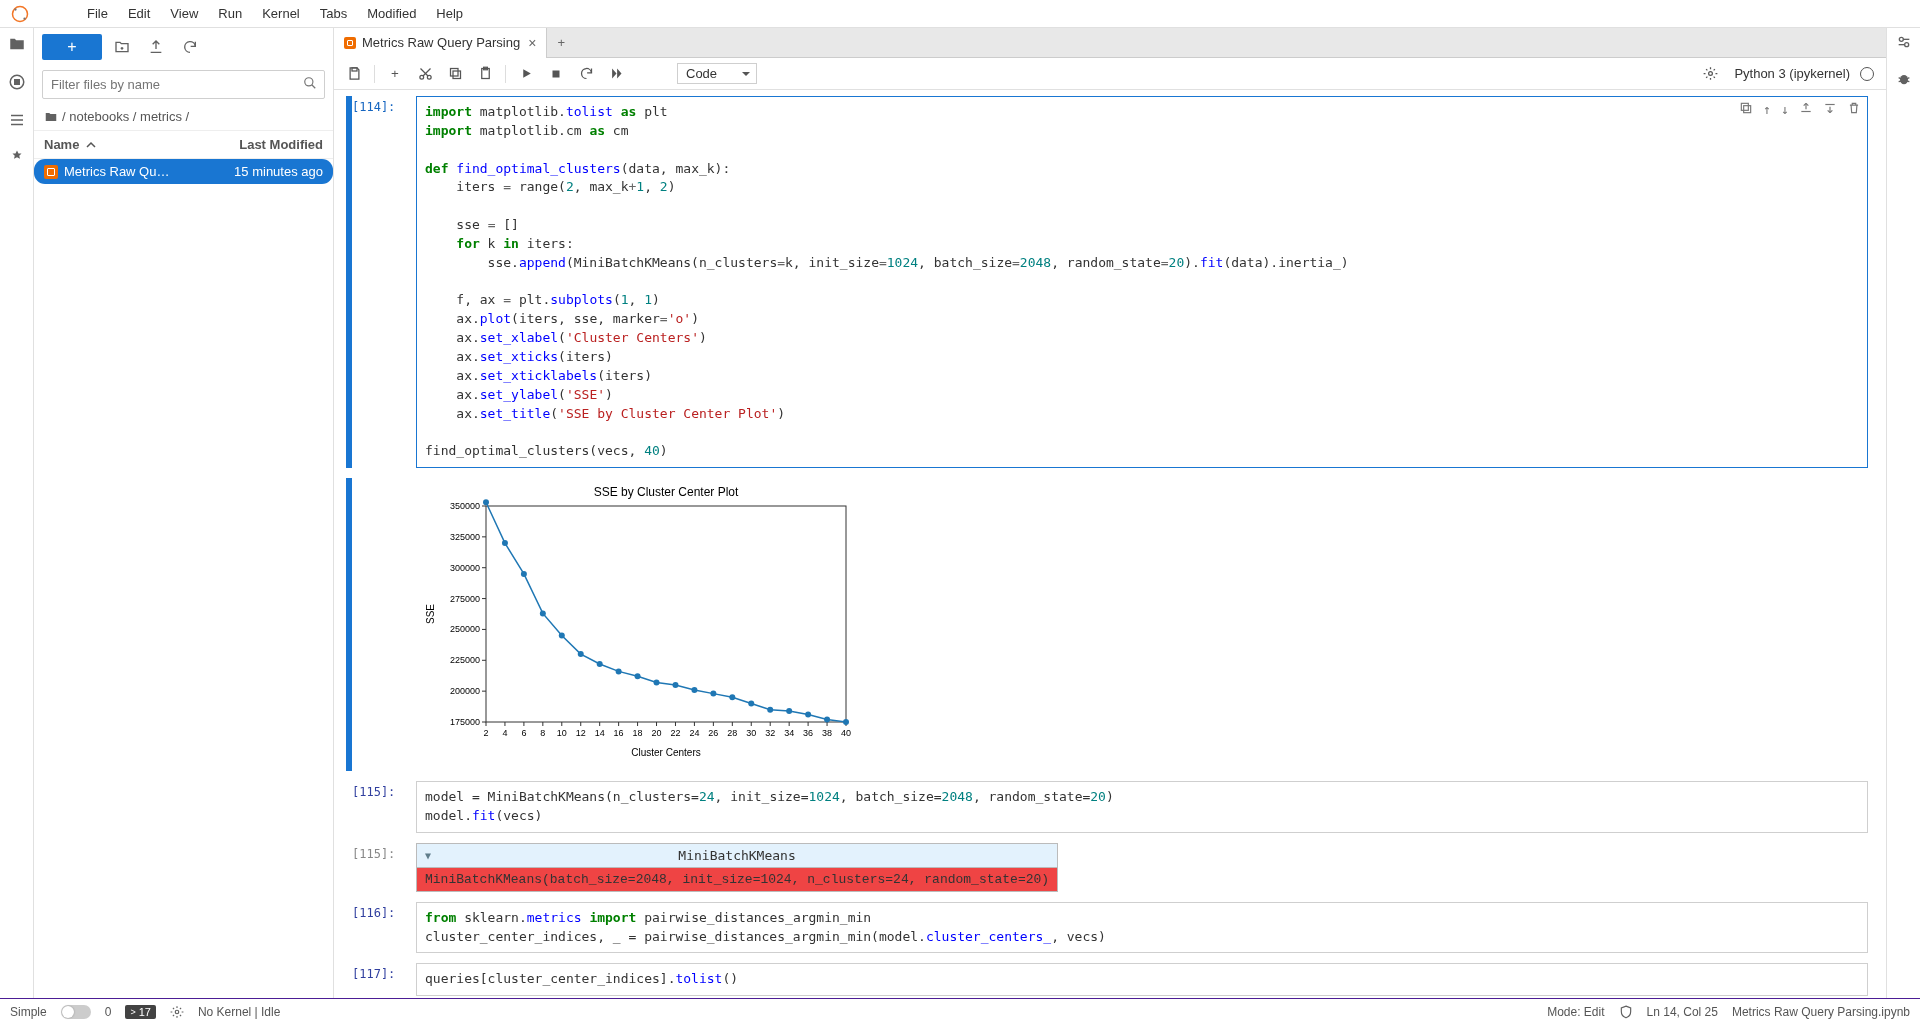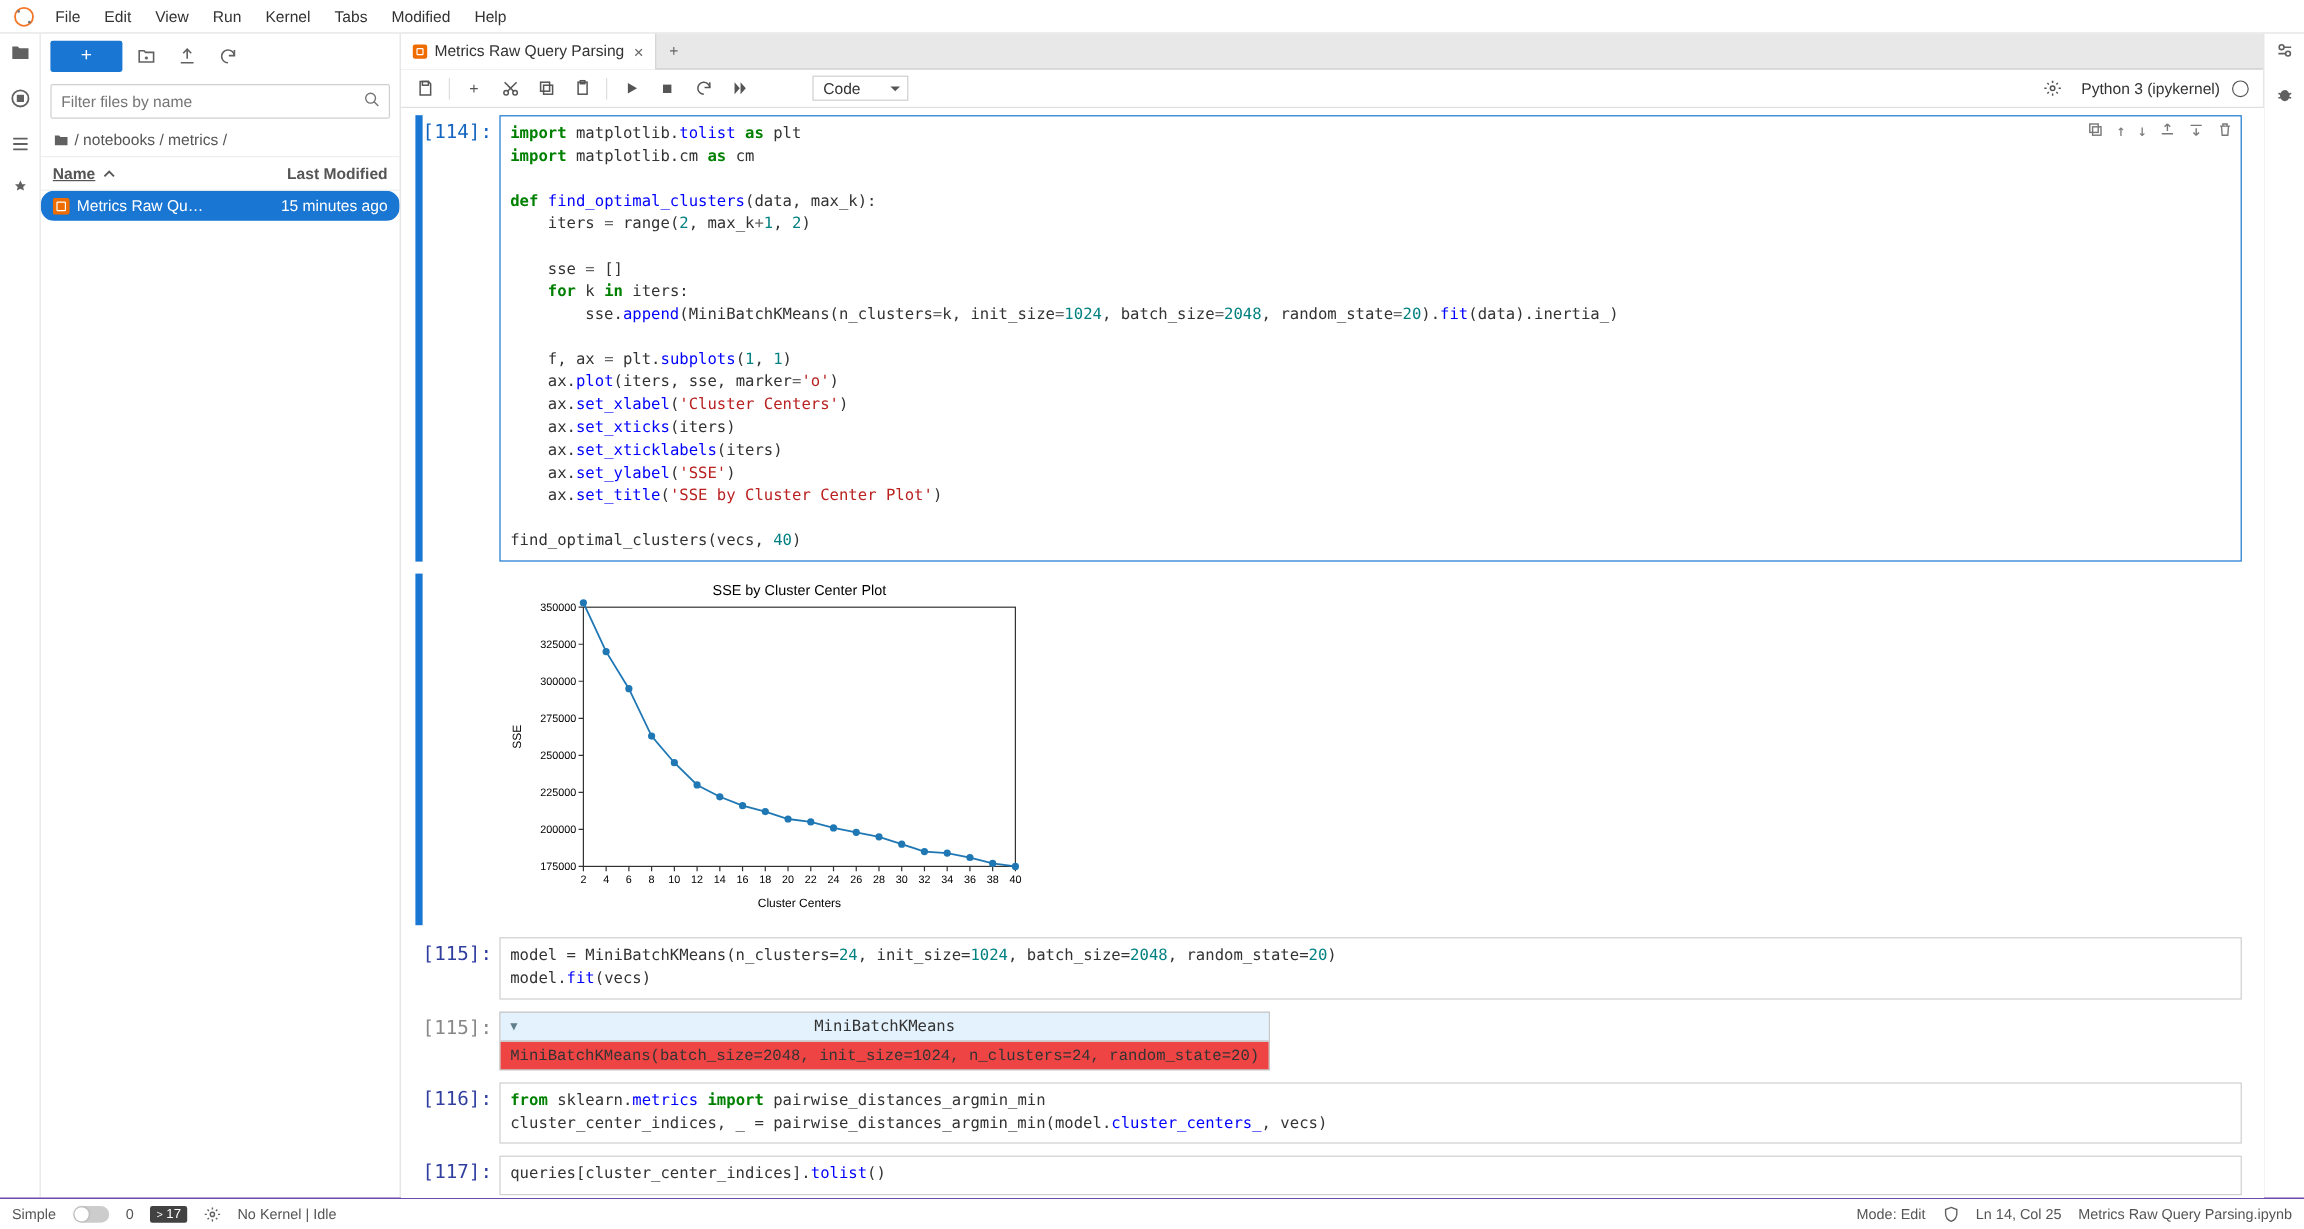--- a/index.html
+++ b/index.html
@@ -1,20 +1,20 @@
 <!DOCTYPE html>
 <html><head>
 <meta charset="utf-8">
 <style>
 * { box-sizing: border-box; margin: 0; padding: 0; }
 body { font-family: -apple-system, BlinkMacSystemFont, "Segoe UI", Helvetica, Arial, sans-serif; font-size: 13px; color: #333; overflow: hidden; }
 .app { display: flex; flex-direction: column; height: 1024px; width: 1920px; }
 
 
-.menubar { display: flex; align-items: center; height: 28px; border-bottom: 1px solid #e0e0e0; padding: 0 4px; }
+.menubar { display: flex; align-items: center; height: 28px; border-bottom: 1px solid #e0e0e0; padding: 0 4px; gap: 41px; }
 .logo { width: 20px; height: 20px; margin: 0 6px; display: flex; align-items: center; justify-content: center; }
 .menubar .menu-item { padding: 4px 10px; cursor: pointer; }
 
 
 .main-row { display: flex; flex: 1; overflow: hidden; }
 
 
 .activity-bar { width: 34px; background: #fff; border-right: 1px solid #e0e0e0; display: flex; flex-direction: column; align-items: center; padding-top: 6px; gap: 18px; }
 .activity-bar .ab-icon { width: 20px; height: 20px; color: #616161; cursor: pointer; display: flex; align-items: center; justify-content: center; }
 
@@ -22,21 +22,21 @@
 .filebrowser { width: 300px; border-right: 1px solid #e0e0e0; display: flex; flex-direction: column; background: #fff; }
 .fb-toolbar { display: flex; align-items: center; gap: 6px; padding: 6px 8px; }
 .fb-newbtn { background: #1976d2; color: #fff; border: none; border-radius: 2px; width: 60px; height: 26px; font-size: 16px; cursor: pointer; }
 .fb-iconbtn { width: 28px; height: 26px; background: none; border: none; color: #616161; cursor: pointer; display: flex; align-items: center; justify-content: center; }
 .fb-filter-row { padding: 4px 8px; }
 .fb-filter { position: relative; }
 .fb-filter input { width: 100%; padding: 6px 32px 6px 8px; border: 1px solid #cfcfcf; border-radius: 2px; font-size: 13px; }
 .fb-filter .search-ic { position: absolute; right: 8px; top: 6px; color: #757575; }
 .fb-breadcrumb { padding: 6px 10px; color: #555; display: flex; align-items: center; gap: 4px; border-bottom: 1px solid #eee; }
 .fb-header { display: flex; justify-content: space-between; padding: 6px 10px; font-weight: 600; color: #555; border-bottom: 1px solid #eee; }
-.fb-header .col-name { display: flex; align-items: center; gap:7px;text-decoration:underline;}
+.fb-header .col-name { display: flex; align-items: center; gap:7px;}
 .fb-list { flex: 1; overflow: auto; }
 .fb-item { display: flex; justify-content: space-between; padding: 5px 10px; cursor: pointer; align-items: center; border-radius: 11px; }
 .fb-item.selected { background: #1976d2; color: #fff; }
 .fb-item .left { display: flex; align-items: center; gap: 6px; overflow: hidden; }
 .fb-item .fname { white-space: nowrap; overflow: hidden; text-overflow: ellipsis; max-width: 150px; }
 .nb-icon { width: 14px; height: 14px; background: #ef6c00; border-radius: 2px; display:inline-block; position:relative;}
 .nb-icon::after{content:"";position:absolute;inset:3px;border:1px solid #fff;border-radius:1px;}
 
 
 .nbarea { flex: 1; display: flex; flex-direction: column; overflow: hidden; }
@@ -54,21 +54,21 @@
 .nb-toolbar .spacer { flex: 1; }
 .kernel-name { padding: 0 8px; color: #333; }
 .kernel-dot { width: 14px; height: 14px; border: 1.5px solid #555; border-radius: 50%; margin-right:6px;}
 
 
 .cells { flex: 1; overflow: auto; padding: 6px 18px 40px 12px; background: #fff; }
 .cell { display: flex; margin-bottom: 10px; }
 .gutter { width: 6px; background: #fff; }
 .cell.active .gutter { background: #1976d2; }
 .cell.exec .gutter { background: #1976d2; }
-.prompt { width: 64px; text-align: left; padding: 4px 8px 0 0; font-family: Menlo, Consolas, monospace; font-size: 16px; color: #303F9F; white-space:nowrap;}
+.prompt { width: 64px; text-align: left; padding: 4px 8px 0 0; font-family: Menlo, Consolas, monospace; font-size: 12px; color: #303F9F; white-space:nowrap;}
 .cell.active .prompt{color:#1565c0;}
 .outprompt{color:#888;}
 .cell-body { flex: 1; }
 .codebox { border: 1px solid #cfcfcf; padding: 6px 8px; font-family: Menlo, Consolas, monospace; font-size: 13px; line-height: 1.45; white-space: pre; background: #fff; position:relative;}
 .cell.active .codebox{border-color:#1976d2;}
 .cell-actions{position:absolute;top:4px;right:6px;display:flex;gap:10px;color:#777;}
 .cell-actions span{cursor:pointer;}
 
 
 .kw{color:#008000;font-weight:bold;}

